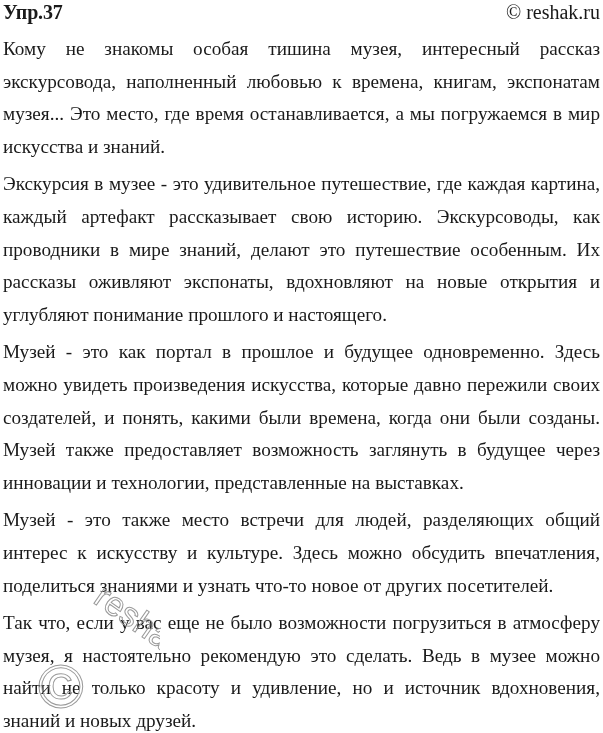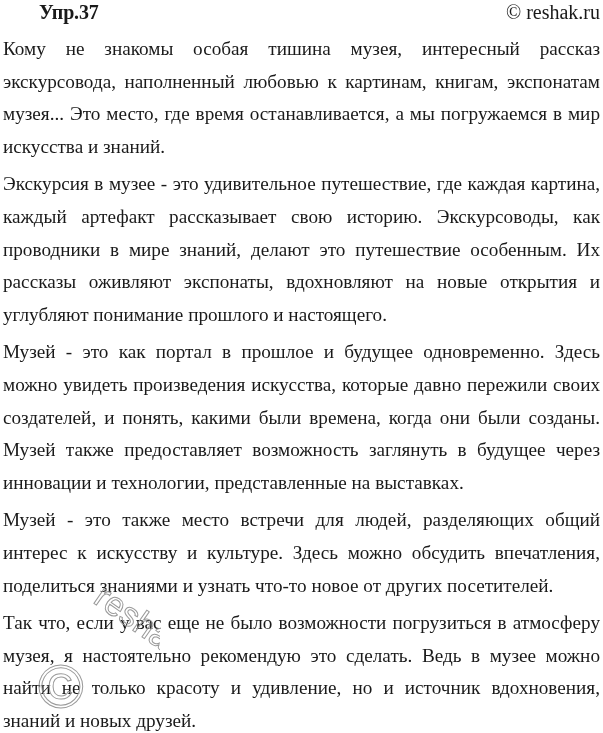--- a/index.html
+++ b/index.html
@@ -6,21 +6,21 @@
     body {
       width: 603px; height: 733px; position: relative; overflow: hidden;
       font-family: "Liberation Serif", "DejaVu Serif", serif;
       color: #1a1a1a;
     }
     .header {
       position: absolute; left: 0; top: 0; width: 603px; height: 26px;
     }
     .ex-title {
       position: absolute; left: 3px; top: 1px;
-      font-size: 20px; font-weight: bold; letter-spacing: -0.2px; margin-left: 36px;
+      font-size: 20px; font-weight: bold; letter-spacing: -0.2px;
     }
     .copyright {
       position: absolute; right: 3px; top: 1px;
       font-size: 20px;
       text-align: center;
     }
     .content {
       position: absolute; left: 3px; top: 33px; width: 597px;
     }
     .para {
@@ -36,21 +36,21 @@
   </style>
 </head>
 <body>
 
 <div class="header">
   <span class="ex-title">Упр.37</span>
   <span class="copyright">© reshak.ru</span>
 </div>
 
 <div class="content">
-  <p class="para">Кому не знакомы особая тишина музея, интересный рассказ экскурсовода, наполненный любовью к картинам, книгам, экспонатам музея... Это место, где время останавливается, а мы погружаемся в мир искусства и знаний.</p>
+  <p class="para">Кому не знакомы особая тишина музея, интересный рассказ экскурсовода, наполненный любовью к времена, книгам, экспонатам музея... Это место, где время останавливается, а мы погружаемся в мир искусства и знаний.</p>
   <p class="para">Экскурсия в музее - это удивительное путешествие, где каждая картина, каждый артефакт рассказывает свою историю. Экскурсоводы, как проводники в мире знаний, делают это путешествие особенным. Их рассказы оживляют экспонаты, вдохновляют на новые открытия и углубляют понимание прошлого и настоящего.</p>
   <p class="para">Музей - это как портал в прошлое и будущее одновременно. Здесь можно увидеть произведения искусства, которые давно пережили своих создателей, и понять, какими были времена, когда они были созданы. Музей также предоставляет возможность заглянуть в будущее через инновации и технологии, представленные на выставках.</p>
   <p class="para">Музей - это также место встречи для людей, разделяющих общий интерес к искусству и культуре. Здесь можно обсудить впечатления, поделиться знаниями и узнать что-то новое от других посетителей.</p>
   <p class="para">Так что, если у вас еще не было возможности погрузиться в атмосферу музея, я настоятельно рекомендую это сделать. Ведь в музее можно найти не только красоту и удивление, но и источник вдохновения, знаний и новых друзей.</p>
 </div>
 
 <div class="watermark">
   <svg viewBox="0 0 130 150">
     <defs>
       <path id="wm-arc" d="M 20 120 A 55 55 0 0 1 100 30"></path>

